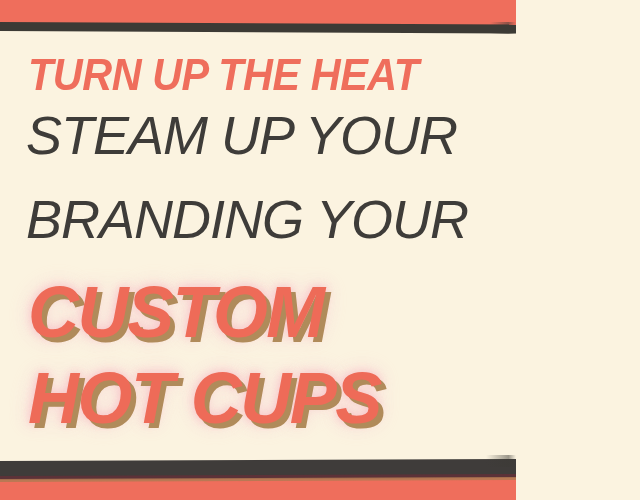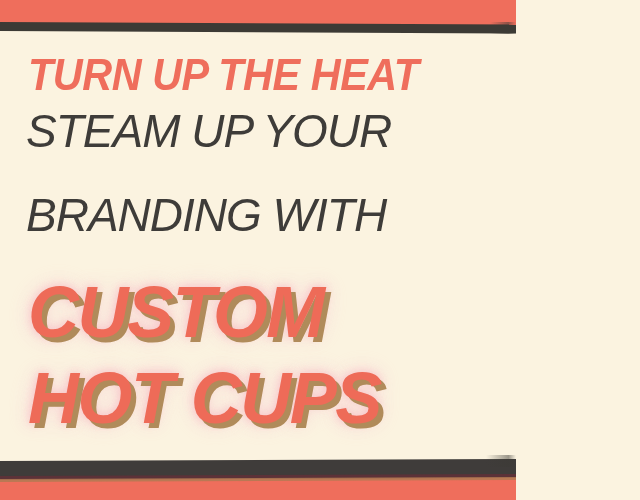--- a/index.html
+++ b/index.html
@@ -109,21 +109,21 @@
     letter-spacing: -0.5px;
     color: #ef6e5c;
     transform: scaleX(.92);
     transform-origin: left center;
   }
 
   
   .headline {
     position: absolute;
     left: -2px;
-    font-size: 46px;
+    font-size: 54px;
     font-weight: normal;
     color: #3e3c39;
     letter-spacing: -1px;
     transform: scaleX(1.0);
     transform-origin: left center;
   }
   .headline.l1 { top: 78px; }
   .headline.l2 { top: 162px; }
 
   
@@ -179,21 +179,21 @@
   <div class="rule-bottom-maroon"></div>
   <div class="rule-bottom-tan"></div>
   <div class="edge-fade-bottom"></div>
 
   <div class="type-block">
 
     <div class="line eyebrow">TURN UP THE HEAT</div>
 
     <div class="line headline l1">STEAM UP YOUR</div>
 
-    <div class="line headline l2">BRANDING WITH</div>
+    <div class="line headline l2">BRANDING YOUR</div>
 
     <div class="line heavy l3">CUSTOM</div>
 
     <div class="line heavy l4">HOT CUPS</div>
 
   </div>
 
 </div>
 
 </body></html>

